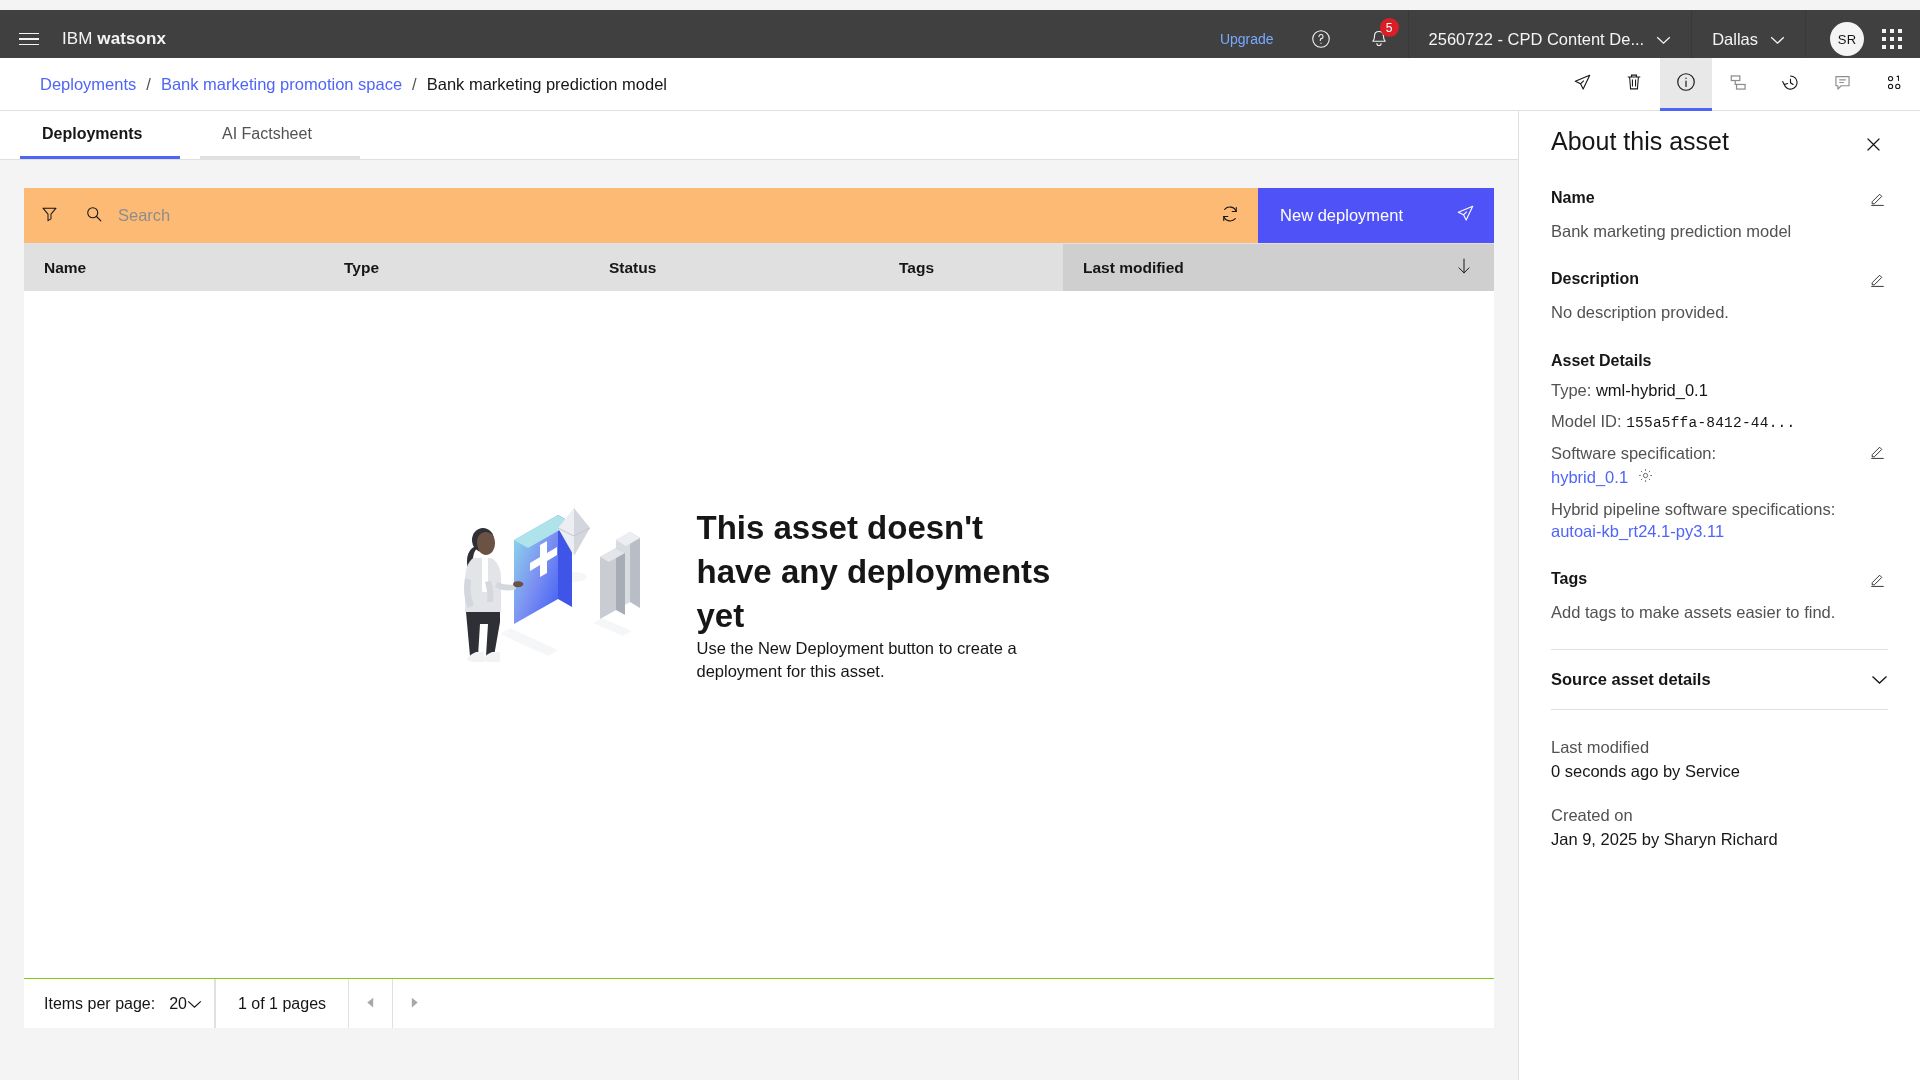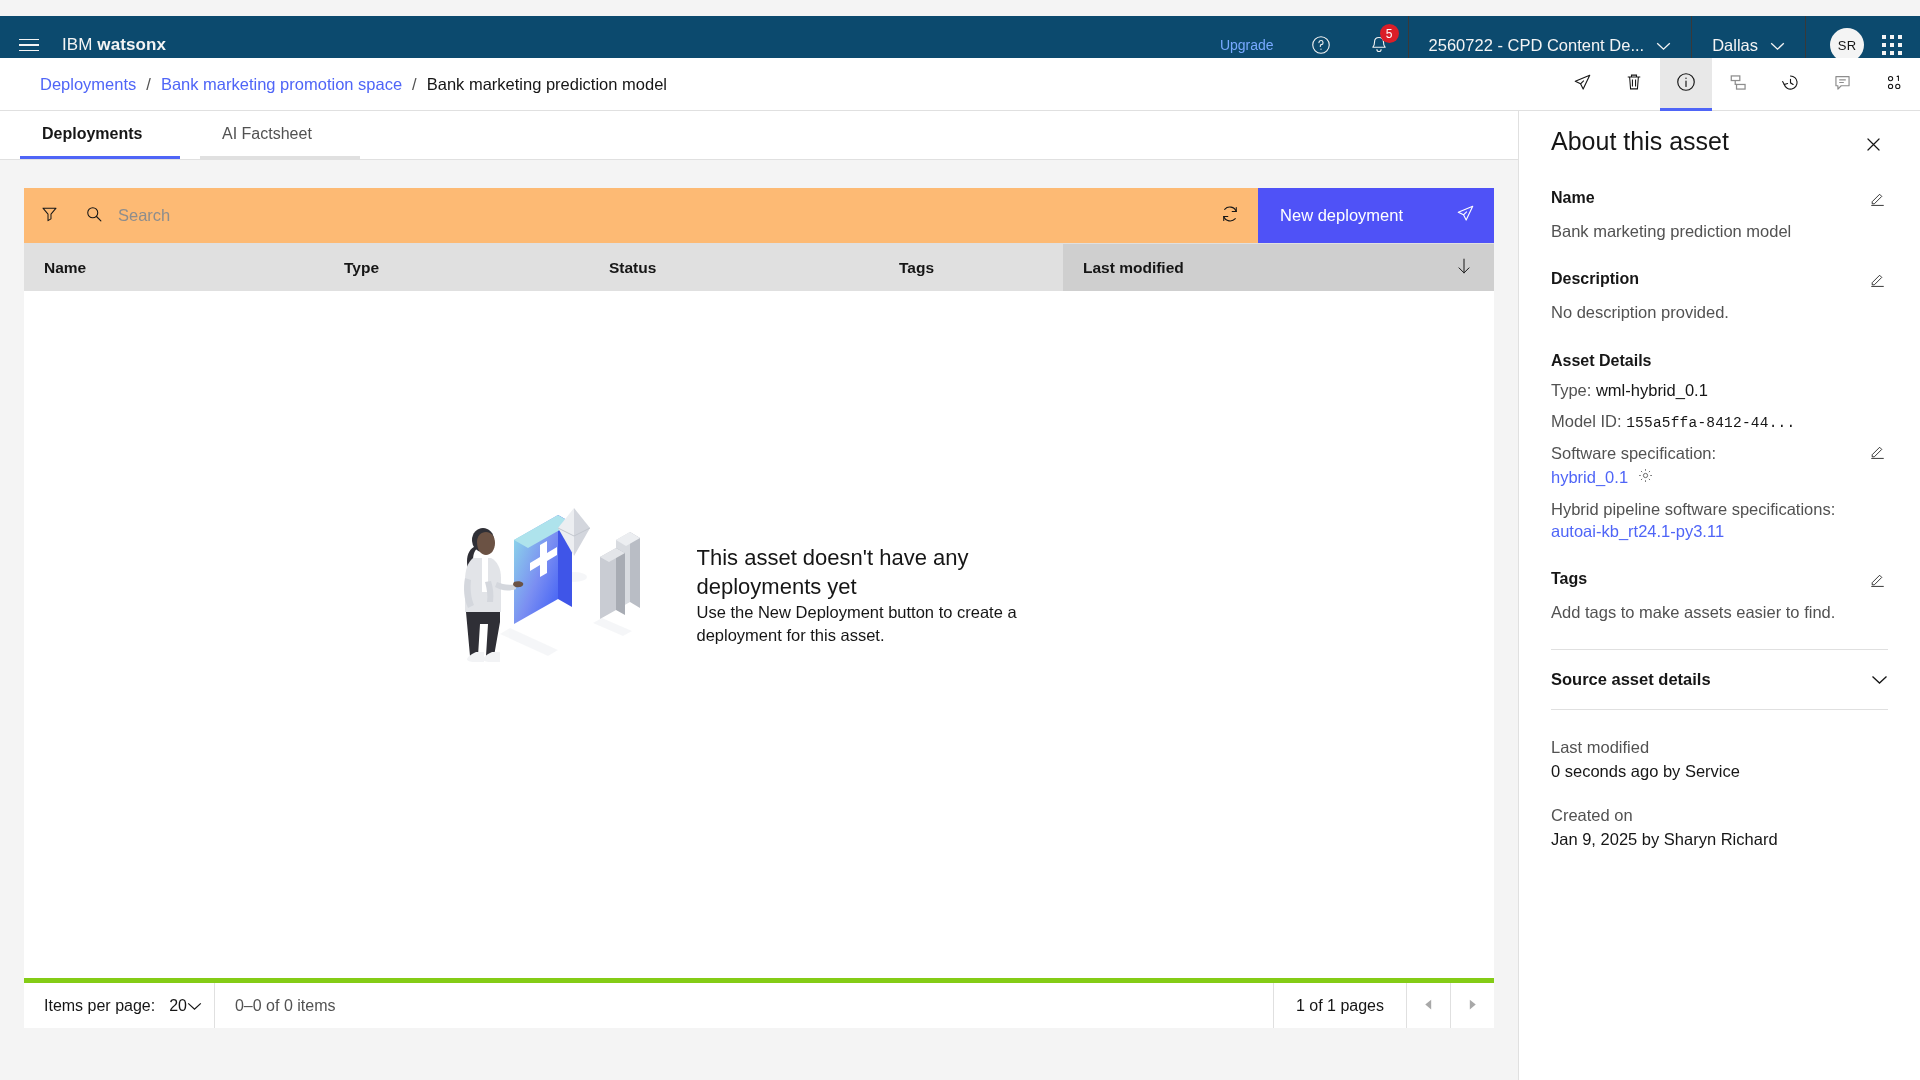--- a/index.html
+++ b/index.html
@@ -6,22 +6,22 @@
   html, body {
     width: 1920px; height: 1080px;
     font-family: "Liberation Sans", sans-serif;
     background: #f4f4f4;
     overflow: hidden;
     -webkit-font-smoothing: antialiased;
   }
 
   
   .header {
-    position: absolute; top: 16px; left: 0; width: 1920px; height: 58px;
-    background: #0c4a6e; display: flex; align-items: center;
+    position: absolute; top: 10px; left: 0; width: 1920px; height: 58px;
+    background: #404040; display: flex; align-items: center;
   }
   .hamburger {
     width: 58px; height: 58px; display: flex; flex-direction: column;
     align-items: center; justify-content: center; gap: 4px; cursor: pointer;
   }
   .hamburger span { display:block; width: 20px; height: 1.5px; background: #f4f4f4; }
   .brand {
     color: #f4f4f4; font-size: 17px; letter-spacing: .1px;
     padding-left: 4px; white-space: nowrap;
   }
@@ -119,25 +119,25 @@
   .thead { display:flex; height: 47px; background: #e0e0e0; align-items:center; }
   .th { font-size: 15.5px; font-weight: 700; color:#161616; padding-left: 20px; height:47px; display:flex; align-items:center;}
   .th.sorted { background:#cfcfcf; justify-content: space-between; padding-right: 20px; cursor:pointer;}
 
   .empty-wrap {
     height: 687px; display:flex; align-items:center; justify-content:center; gap: 28px;
     background: #fff;
   }
   .empty-inner { display:flex; align-items:center; gap: 30px; transform: translateY(-40px);}
   .empty-text { max-width: 370px; }
-  .empty-title { font-size: 22px; color:#161616; line-height: 1.32; font-weight: 400; }
+  .empty-title { font-size: 33px; color:#161616; line-height: 1.32; font-weight: 700; }
   .empty-sub { font-size: 16.5px; color:#161616; line-height: 1.38; margin-top: 0; }
 
   .tfoot {
-    height: 50px; border-top: 5px solid #84cc16; background:#fff;
+    height: 50px; border-top: 1px solid #84cc16; background:#fff;
     display:flex; align-items:stretch; font-size: 16px; color:#161616;
   }
   .foot-left { display:flex; align-items:center; padding-left: 20px; gap: 14px; border-right:1px solid #e0e0e0; }
   .ipp-select { display:flex; align-items:center; cursor:pointer; padding-right: 12px; }
   .foot-count { display:flex; align-items:center; padding-left: 20px; color:#525252; flex:1 1 auto; }
   .foot-pages { display:flex; align-items:center; padding: 0 22px; border-left:1px solid #e0e0e0; color:#161616;}
   .pg-btn { width: 44px; display:flex; align-items:center; justify-content:center; border-left:1px solid #e0e0e0; cursor:pointer;}
 
   
   .panel {
@@ -447,21 +447,20 @@
         <span>Items per page:</span>
         <span class="ipp-select">
           <span>20</span>
           <span>
             <svg width="15" height="9" viewBox="0 0 16 10" fill="none" stroke="#161616" stroke-width="1.4">
                 <path d="M1 1.5 8 8l7-6.5"></path>
               </svg>
           </span>
         </span>
       </div>
-      <div class="foot-count">0–0 of 0 items</div>
       <div class="foot-pages">1 of 1 pages</div>
       <div class="pg-btn">
         <span>
           <svg width="13" height="13" viewBox="0 0 12 12">
               <path d="M8.5 1.5 3 6l5.5 4.5z" fill="#a8a8a8"></path>
             </svg>
         </span>
       </div>
       <div class="pg-btn">
         <span>

